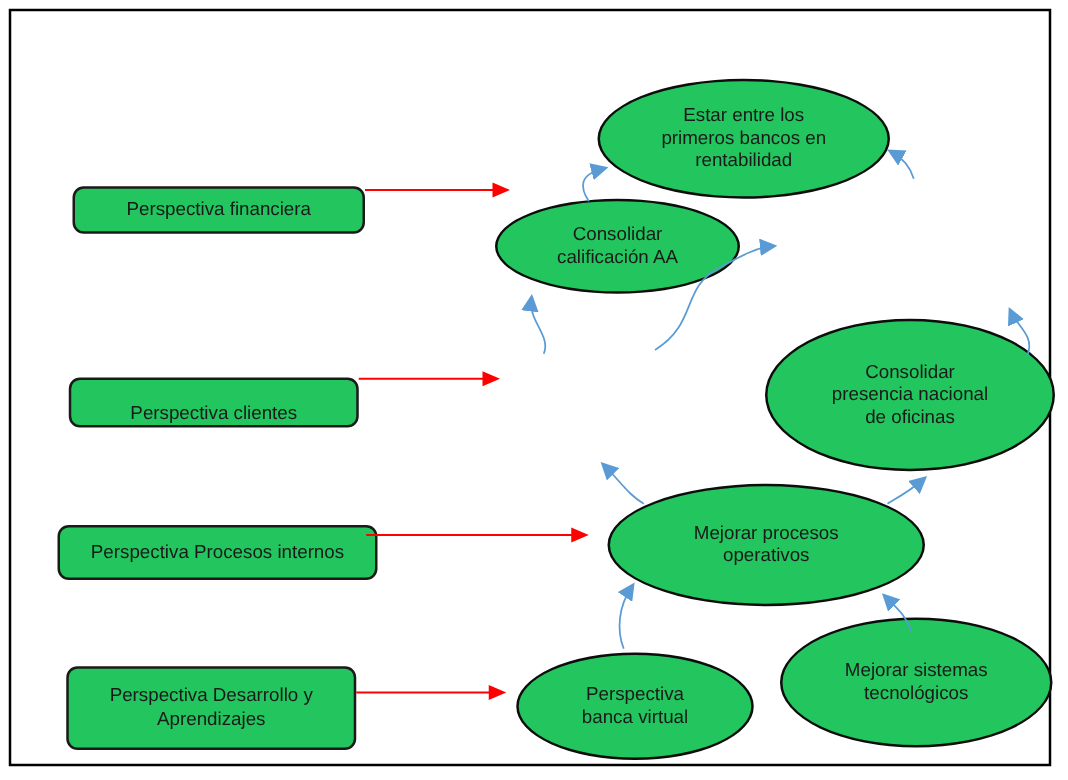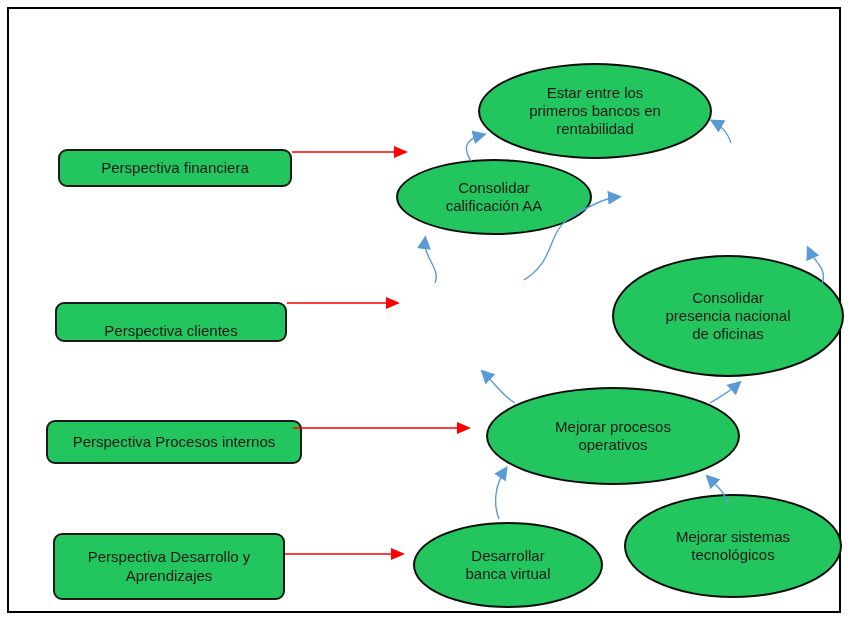--- a/index.html
+++ b/index.html
@@ -70,21 +70,21 @@
 presencia nacional
 de oficinas</span>
   </div>
 
   <div class="node obj" style="left:486px;top:387px;width:254px;height:98px;">
     <span class="label">Mejorar procesos
 operativos</span>
   </div>
 
   <div class="node obj" style="left:413px;top:522px;width:190px;height:86px;">
-    <span class="label">Desarrollar
+    <span class="label">Perspectiva
 banca virtual</span>
   </div>
 
   <div class="node obj" style="left:624px;top:494px;width:218px;height:104px;">
     <span class="label">Mejorar sistemas
 tecnológicos</span>
   </div>
 
   <svg class="edges" viewBox="0 0 854 624" xmlns="http://www.w3.org/2000/svg">
     <defs>

